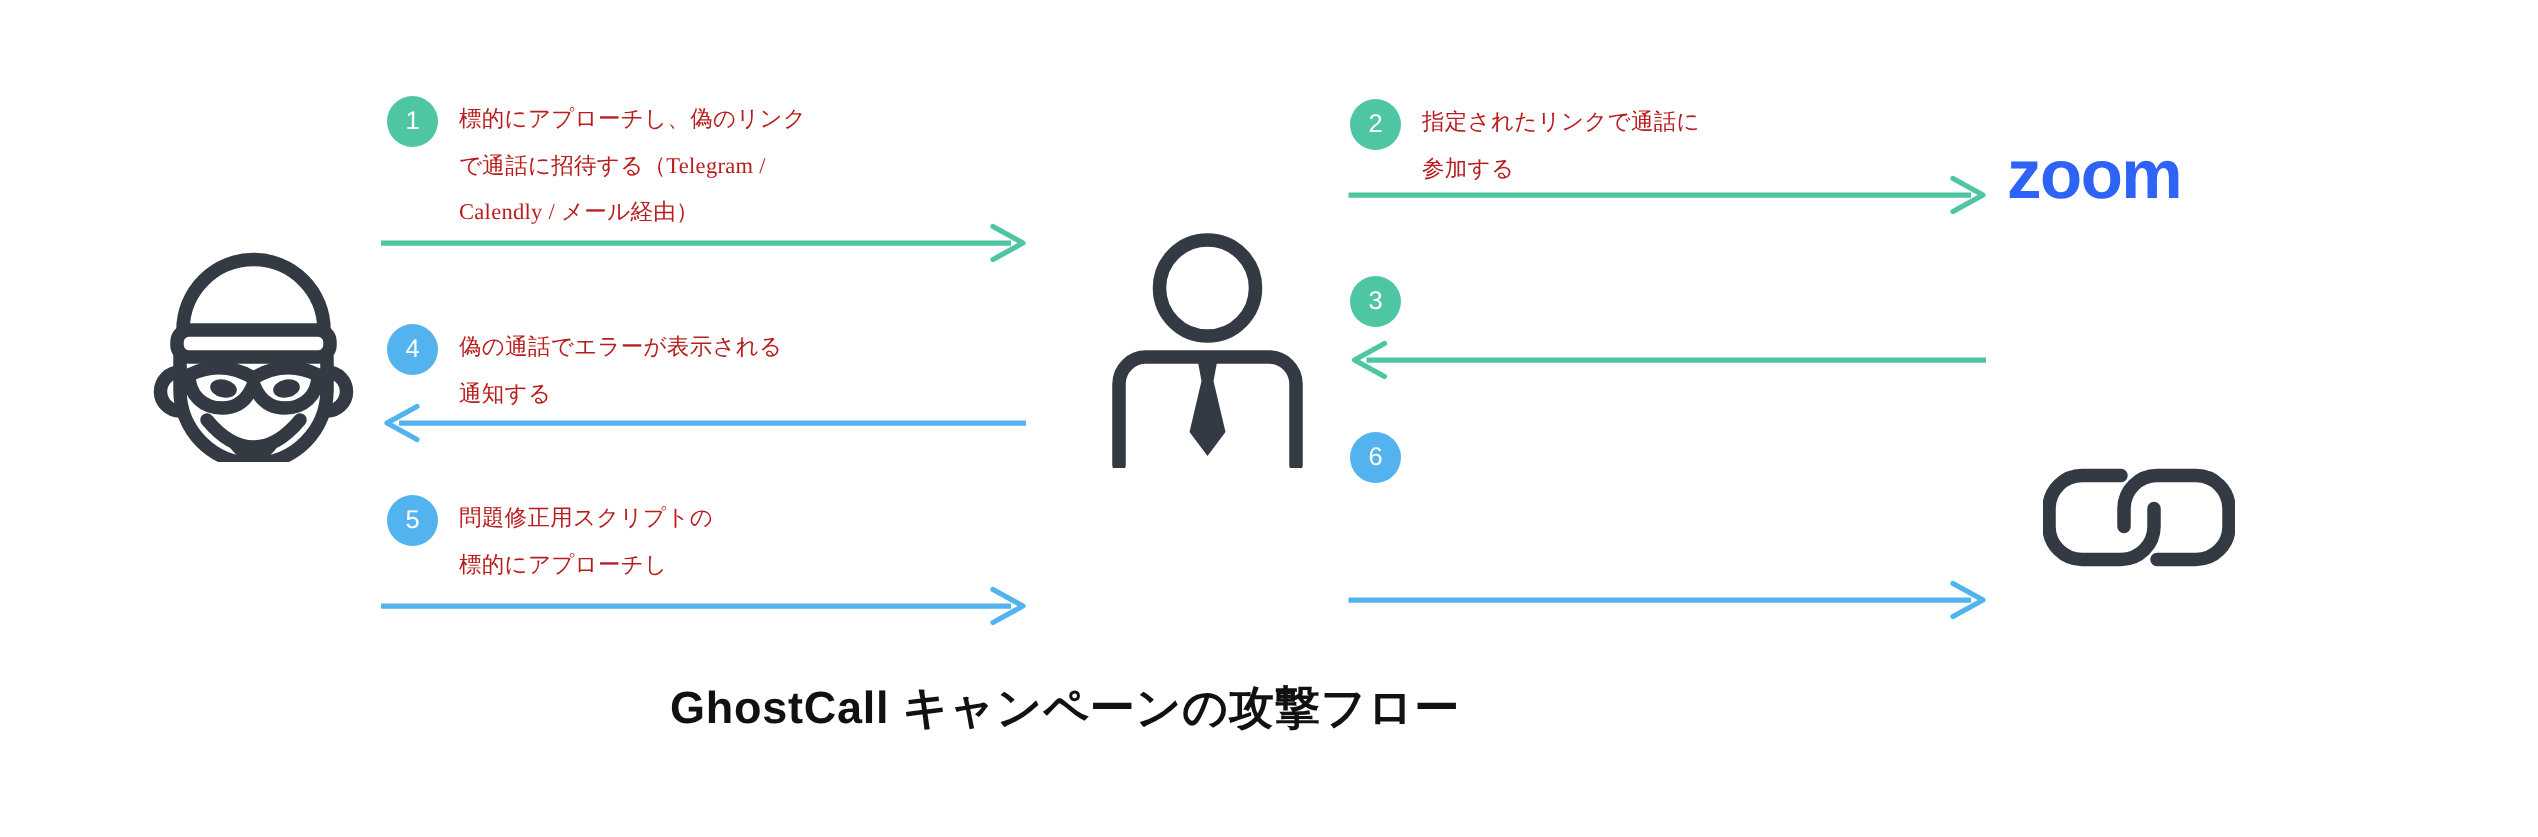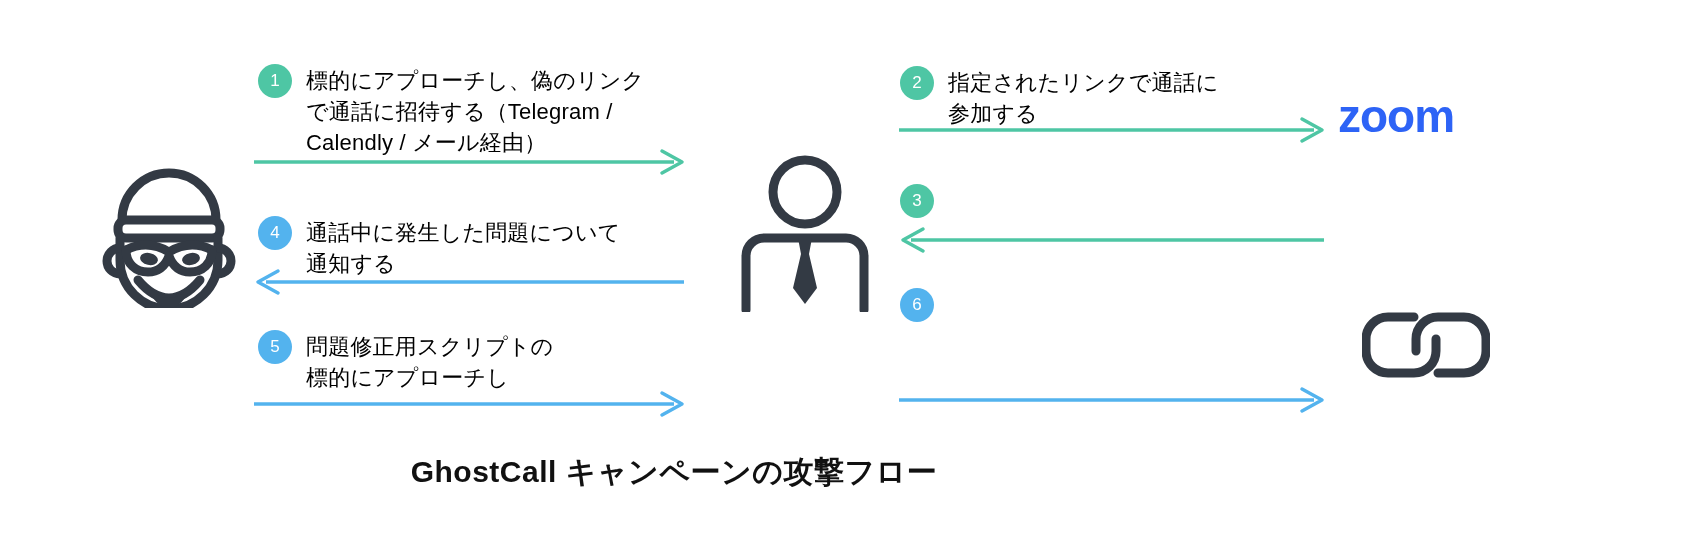--- a/index.html
+++ b/index.html
@@ -24,24 +24,24 @@
   .badge{
     flex:0 0 auto;
     width:34px;height:34px;border-radius:50%;
     color:#ffffff;font-size:17px;line-height:34px;text-align:center;
     font-family:"Liberation Sans",sans-serif;
     margin-right:14px;
   }
   .badge.green{background:#4ec6a4;}
   .badge.blue{background:#53b3ee;}
   .step-text{
-    color:#000000;
-    font-size:22px;
+    color:#b91c1c;
+    font-size:15px;
     line-height:31px;
-    font-family:Liberation Sans, sans-serif;
+    font-family:Liberation Serif, serif;
     white-space:pre-line;
     padding-top:1px;
     letter-spacing:0.2px;
   }
 
   #step-1{left:258px;top:64px;width:420px;}
   #step-4{left:258px;top:216px;width:420px;}
   #step-5{left:258px;top:330px;width:420px;}
   #step-2{left:900px;top:66px;width:430px;}
   #step-3{left:900px;top:184px;width:430px;}
@@ -52,20 +52,21 @@
 
   
   #diagram-title{
     position:absolute;left:0;top:452px;width:1348px;
     text-align:center;
     font-size:30px;
     font-weight:bold;
     color:#111111;
     font-family:"Liberation Sans","DejaVu Sans",sans-serif;
     letter-spacing:0.5px;
+    padding-left:36px;
   }
 
   .zoomtext{
     font-family:"Liberation Sans",sans-serif;
     font-weight:bold;
     font-size:46px;
     letter-spacing:-1px;
   }
 </style>
 </head>
@@ -160,21 +161,21 @@
 
   <div class="step" id="step-1">
     <div class="badge green">1</div>
     <div class="step-text">標的にアプローチし、偽のリンク
 で通話に招待する（Telegram /
 Calendly / メール経由）</div>
   </div>
 
   <div class="step" id="step-4">
     <div class="badge blue">4</div>
-    <div class="step-text">通話中に発生した問題について
+    <div class="step-text">偽の通話でエラーが表示される
 通知する</div>
   </div>
 
   <div class="step" id="step-5">
     <div class="badge blue">5</div>
     <div class="step-text">問題修正用スクリプトの
 標的にアプローチし</div>
   </div>
 
   <div class="step" id="step-2">

